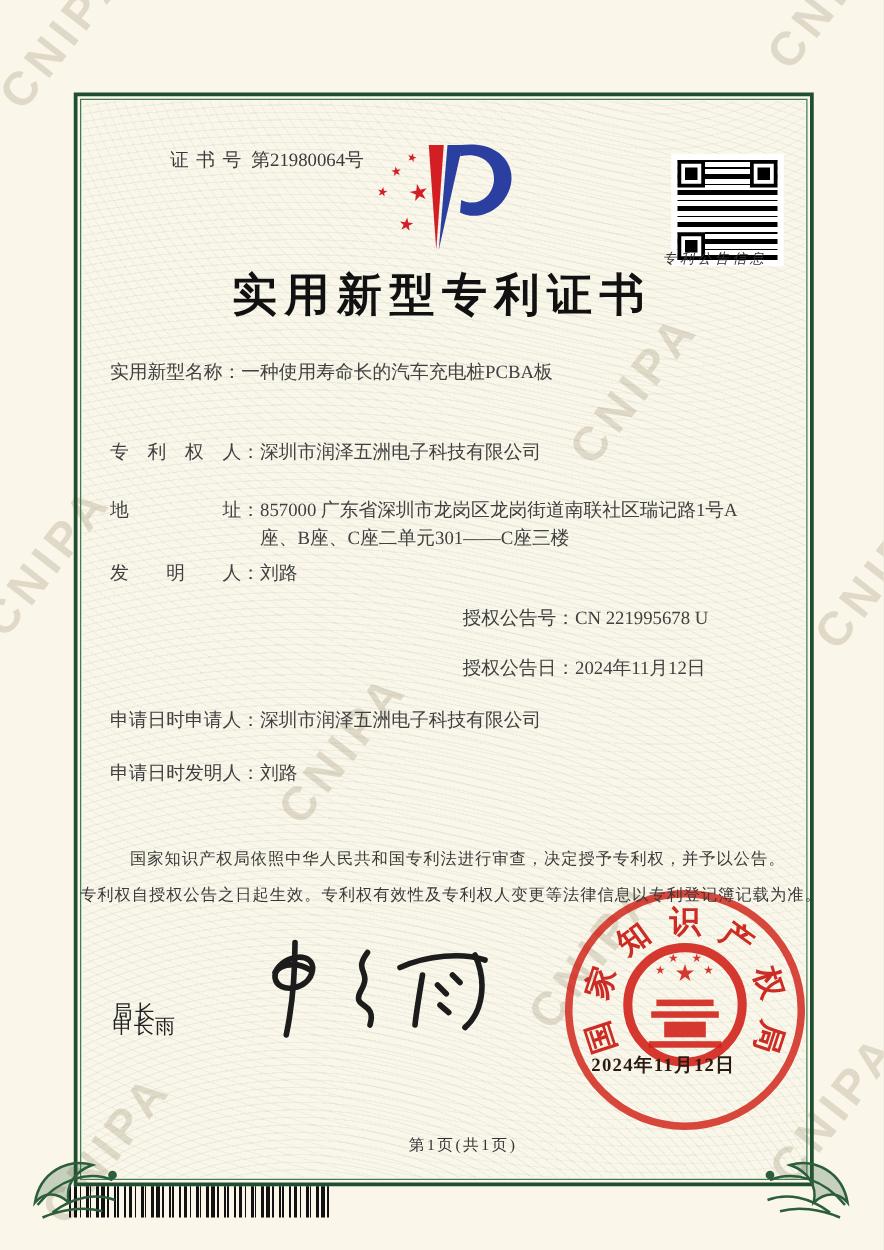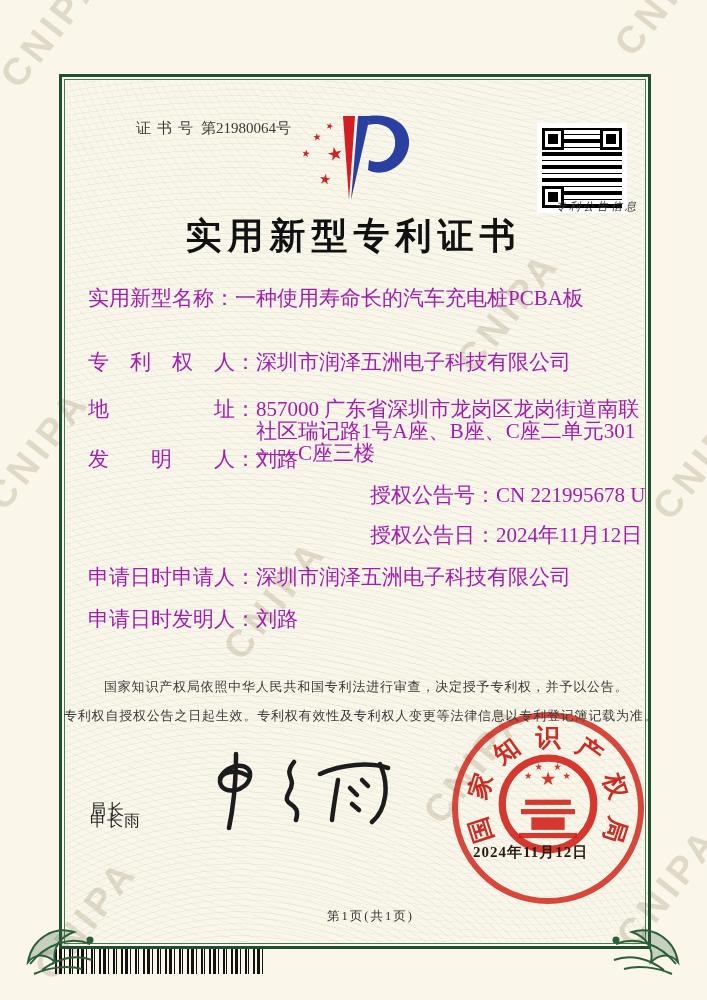--- a/index.html
+++ b/index.html
@@ -36,28 +36,28 @@
   .qr-pattern{
     position:relative;width:100%;height:100%;
     background:
       repeating-linear-gradient(0deg,#000 0 4px,transparent 4px 8px,#000 8px 9px,transparent 9px 13px),
       repeating-linear-gradient(90deg,#fff 0 3px,transparent 3px 7px,#fff 7px 8px,transparent 8px 12px);
     background-color:#fff;
   }
   .qf{position:absolute;width:16px;height:16px;border:3px solid #000;background:#fff;}
   .qf::after{content:"";position:absolute;inset:3px;background:#000;}
   .qf.tl{left:0;top:0;} .qf.tr{right:0;top:0;} .qf.bl{left:0;bottom:0;}
-  .qr-caption{position:absolute;left:542px;top:199px;width:110px;text-align:center;
+  .qr-caption{position:absolute;left:530px;top:199px;width:110px;
     font-size:11px;letter-spacing:3px;color:#333;font-style:italic;z-index:5;}
   .title{
     position:absolute;left:0;right:0;top:212px;text-align:center;
     font-size:36px;font-weight:bold;letter-spacing:6px;color:#111;z-index:5;
   }
   
-  .row{position:absolute;font-size:21px;color:#a21caf;z-index:5;display:flex;line-height:22px;}
+  .row{position:absolute;font-size:15px;color:#404040;z-index:5;display:flex;line-height:22px;}
   .row .lbl{white-space:pre;flex:none;}
   .row .val{white-space:pre-wrap;}
   
   .stmt{position:absolute;z-index:5;font-size:13px;color:#3a3a3a;letter-spacing:0.8px;white-space:nowrap;}
   
   .director-title{position:absolute;left:90px;top:800px;font-size:16px;letter-spacing:2px;z-index:5;}
   .director-name{position:absolute;left:90px;top:811px;font-size:16px;letter-spacing:1px;z-index:5;}
   .sig{position:absolute;left:196px;top:748px;width:215px;height:90px;z-index:5;}
   .seal{
     position:absolute;left:452px;top:712px;width:192px;height:192px;z-index:4;

